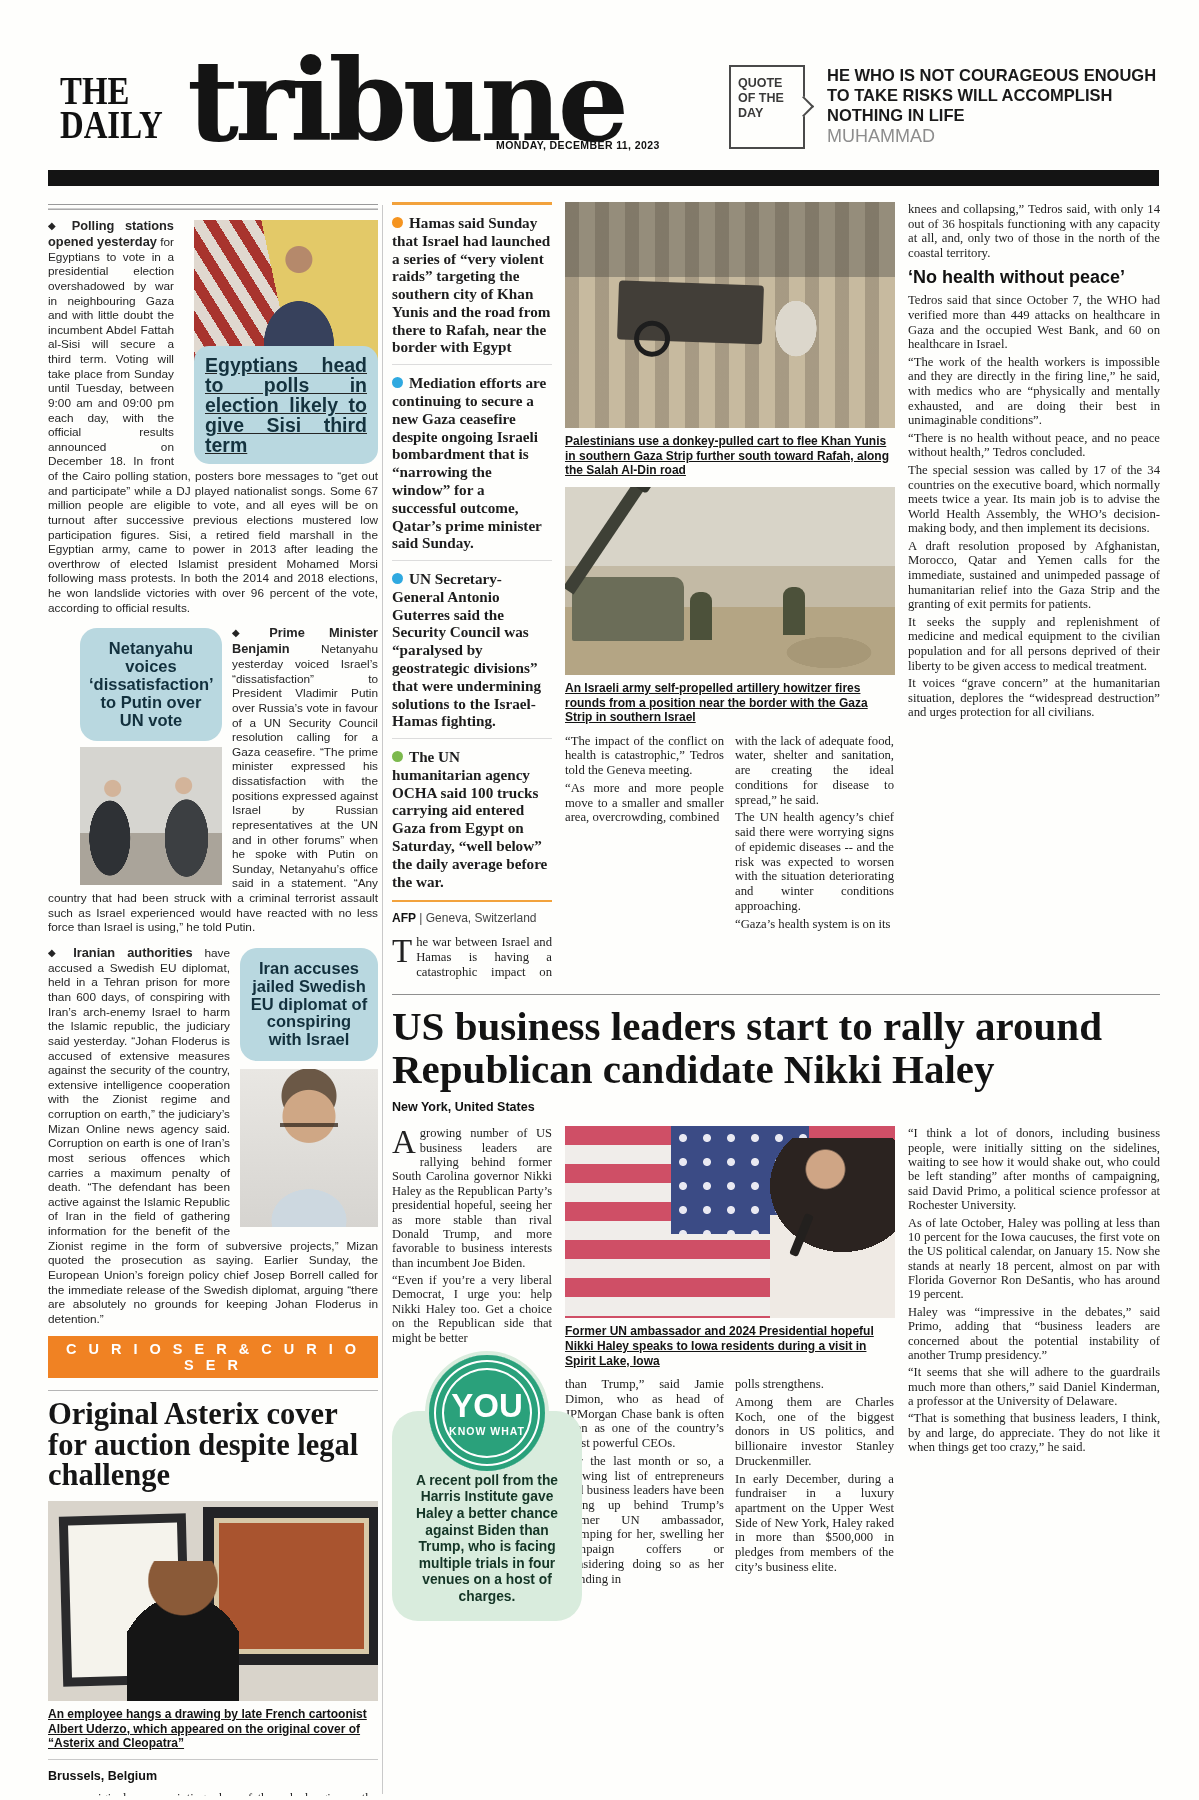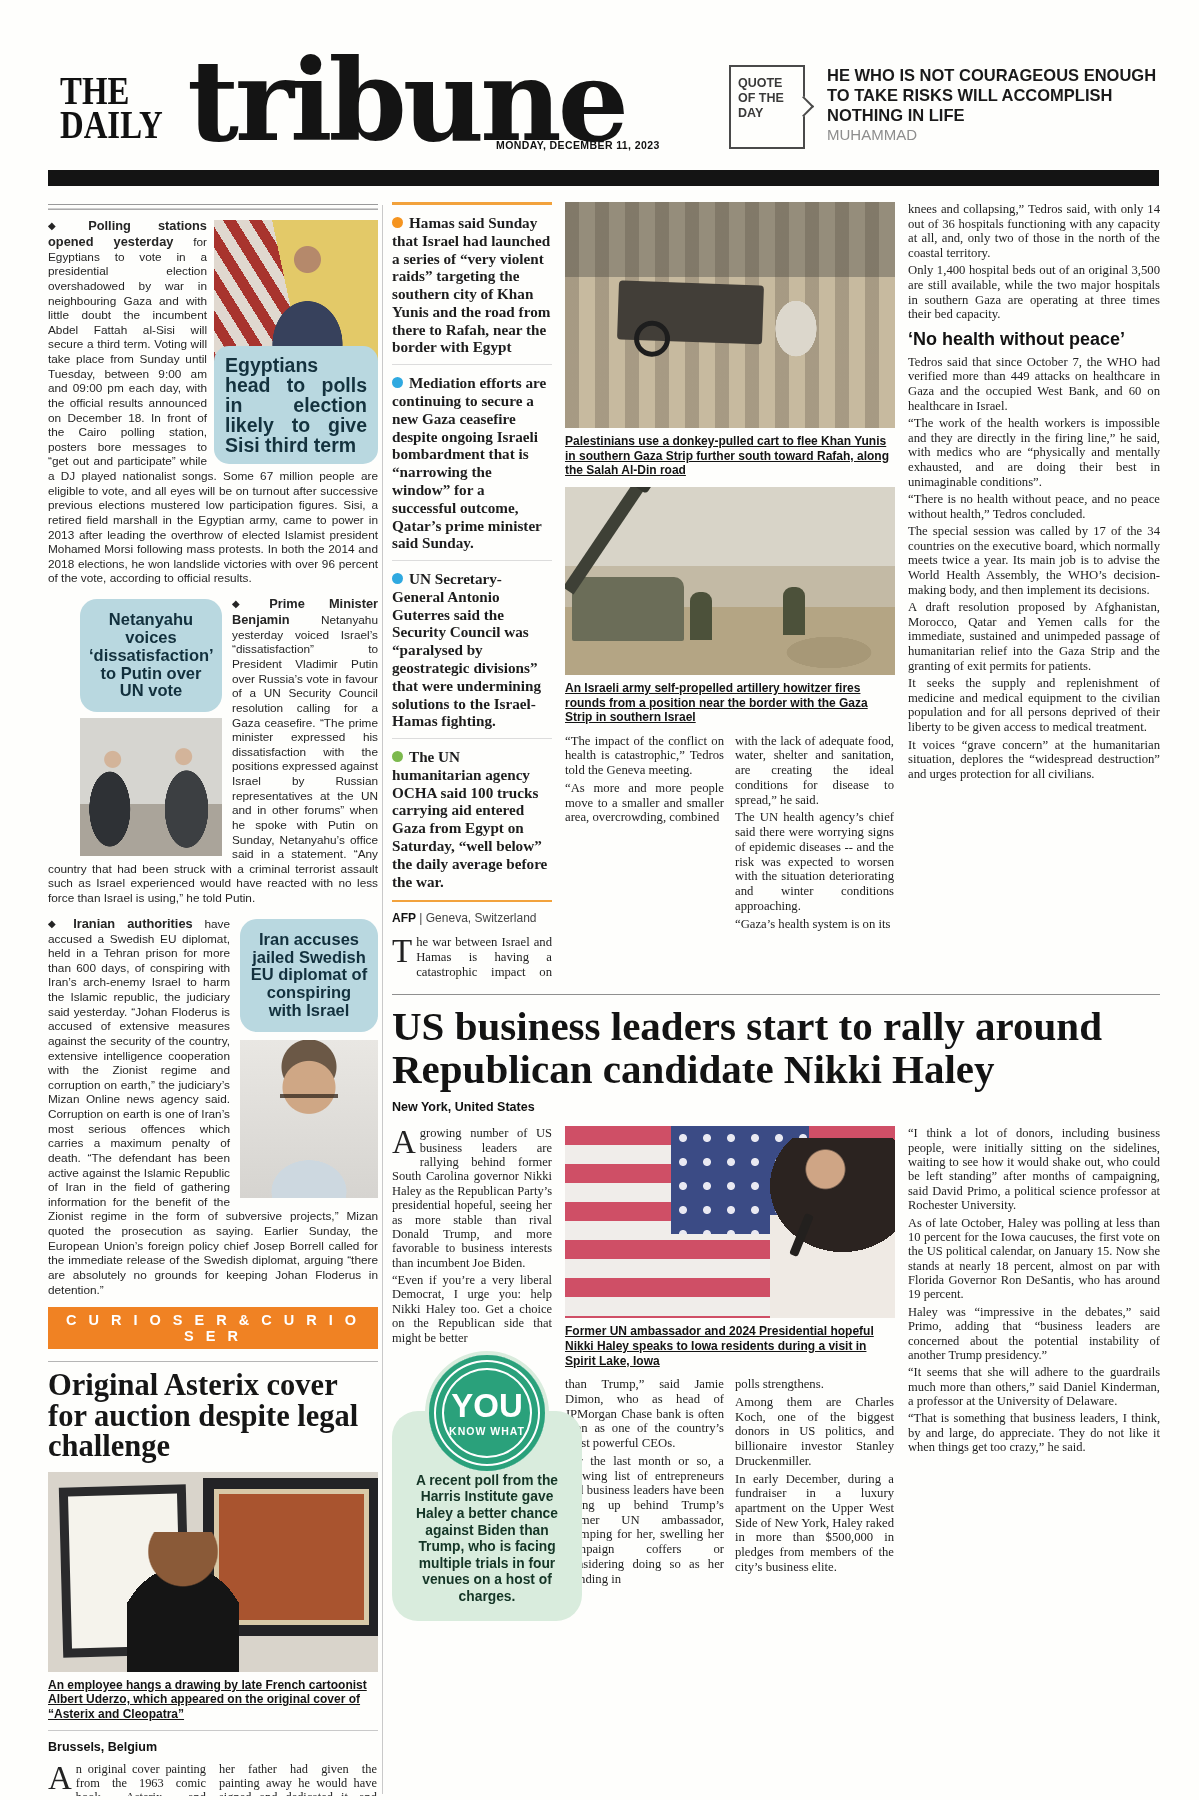--- a/index.html
+++ b/index.html
@@ -13,33 +13,33 @@
   .logo-tribune{font-family:"DejaVu Serif",serif;font-weight:900;font-size:112px;line-height:.72;
                 letter-spacing:-4px;color:#141414;margin-left:2px;}
   .masthead-date{position:absolute;left:448px;top:84px;font-family:"Liberation Sans",sans-serif;
                  font-weight:700;font-size:10.5px;letter-spacing:.4px;color:#111;}
   .quote{position:absolute;right:0;top:10px;width:430px;display:flex;gap:22px;}
   .quote-box{width:58px;height:62px;border:2px solid #4a4a4a;padding:9px 7px;position:relative;flex:none;
              font-family:"Liberation Sans",sans-serif;font-weight:700;font-size:12.5px;line-height:1.2;color:#3a3a3a;}
   .quote-notch{position:absolute;right:-8px;top:32px;width:13px;height:13px;background:#fefefc;
                border-top:2px solid #4a4a4a;border-right:2px solid #4a4a4a;transform:rotate(45deg);}
   .quote-text{font-family:"Liberation Sans",sans-serif;font-weight:700;font-size:16.5px;line-height:1.22;color:#1a1a1a;}
-  .quote-attr{font-weight:400;color:#8d8d8d;font-size:15px;margin-top:1px;}
+  .quote-attr{font-weight:400;color:#8d8d8d;font-size:18px;margin-top:1px;}
   .topbar{position:absolute;left:48px;right:40px;top:170px;height:16px;background:#141414;}
   .vrule{position:absolute;left:382px;top:205px;bottom:6px;width:1px;background:#c9c9c9;}
   
   .rail{position:absolute;left:48px;top:204px;width:330px;height:1592px;overflow:hidden;}
   .dbl-rule{border-top:1px solid #9a9a9a;height:3px;border-bottom:1px solid #cfcfcf;}
   .nib-title{font-family:"Liberation Sans",sans-serif;font-weight:700;font-size:26px;color:#111;margin:7px 0 6px;}
   .thin-rule{border-top:1px solid #aaa;margin-bottom:8px;}
   .brief{font-family:"Liberation Sans",sans-serif;font-size:11.8px;line-height:1.24;color:#252525;
          text-align:justify;overflow:hidden;margin-bottom:10px;}
   .brief .lead{font-weight:700;font-size:12.8px;}
   .diamond{font-size:10px;margin-right:9px;position:relative;top:-1px;}
-  .b1-fig{float:right;width:164px;margin:2px 0 4px 7px;}
+  .b1-fig{float:right;width:184px;margin:2px 0 4px 20px;text-decoration:underline;}
   .overlay-box{background:#b9d8e0;border-radius:15px;padding:9px 11px;margin-top:-26px;position:relative;
                font-family:"Liberation Sans",sans-serif;font-weight:700;font-size:19.5px;line-height:1.03;color:#14323e;}
   .b2-fig{float:left;width:142px;margin:3px 10px 2px 0;padding-left:32px;}
   .b3-fig{float:right;width:138px;margin:3px 0 2px 10px;}
   .blue-box{background:#b9d8e0;border-radius:17px;padding:12px 9px;text-align:center;
             font-family:"Liberation Sans",sans-serif;font-weight:700;font-size:16.5px;line-height:1.08;color:#12303d;}
   .curioser-wrap{text-align:center;margin:10px 0 8px;}
   .curioser{display:inline-block;background:#f08223;color:#fff;font-family:"Liberation Sans",sans-serif;
             font-weight:700;font-size:14.5px;letter-spacing:4px;padding:5px 13px;}
   .ast-head{font-family:"Liberation Serif",serif;font-weight:700;font-size:30.5px;line-height:1.0;
@@ -258,21 +258,20 @@
               <p>with the lack of adequate food, water, shelter and sanitation, are creating the ideal conditions for disease to spread,” he said.</p>
               <p>The UN health agency’s chief said there were worrying signs of epidemic diseases -- and the risk was expected to worsen with the situation deteriorating and winter conditions approaching.</p>
               <p>“Gaza’s health system is on its</p>
             </div>
         </div>
       </div>
 
       <div class="colD">
         <div>
             <p>knees and collapsing,” Tedros said, with only 14 out of 36 hospitals functioning with any capacity at all, and, only two of those in the north of the coastal territory.</p>
-            <p>Only 1,400 hospital beds out of an original 3,500 are still available, while the two major hospitals in southern Gaza are operating at three times their bed capacity.</p>
           </div>
         <h3 class="subhead">‘No health without peace’</h3>
         <div>
             <p>Tedros said that since October 7, the WHO had verified more than 449 attacks on healthcare in Gaza and the occupied West Bank, and 60 on healthcare in Israel.</p>
             <p>“The work of the health workers is impossible and they are directly in the firing line,” he said, with medics who are “physically and mentally exhausted, and are doing their best in unimaginable conditions”.</p>
             <p>“There is no health without peace, and no peace without health,” Tedros concluded.</p>
             <p>The special session was called by 17 of the 34 countries on the executive board, which normally meets twice a year. Its main job is to advise the World Health Assembly, the WHO’s decision-making body, and then implement its decisions.</p>
             <p>A draft resolution proposed by Afghanistan, Morocco, Qatar and Yemen calls for the immediate, sustained and unimpeded passage of humanitarian relief into the Gaza Strip and the granting of exit permits for patients.</p>
             <p>It seeks the supply and replenishment of medicine and medical equipment to the civilian population and for all persons deprived of their liberty to be given access to medical treatment.</p>
             <p>It voices “grave concern” at the humanitarian situation, deplores the “widespread destruction” and urges protection for all civilians.</p>

